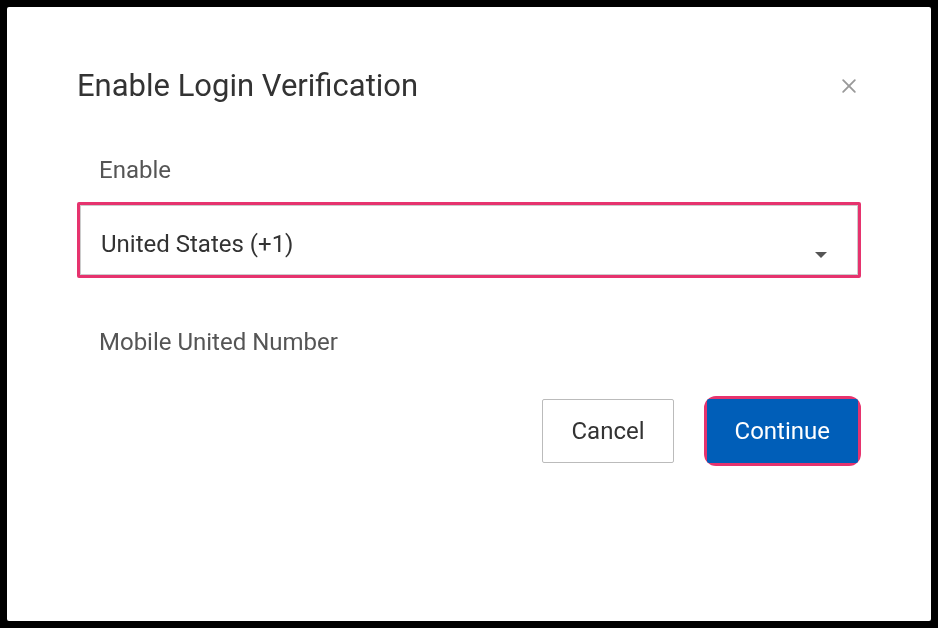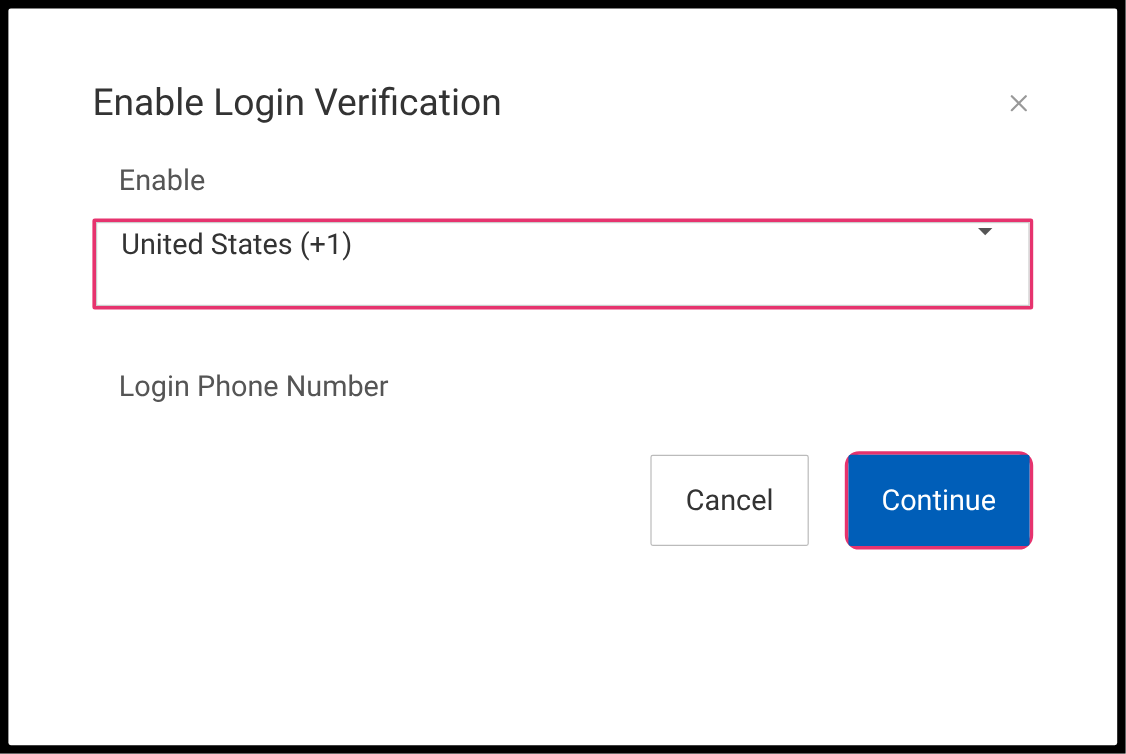--- a/index.html
+++ b/index.html
@@ -23,21 +23,21 @@
       height: 100%;
       border-radius: 2px;
       padding: 60px 70px 50px 70px;
       position: relative;
     }
 
     .dialog-header {
       display: flex;
       justify-content: space-between;
       align-items: center;
-      margin-bottom: 32px;
+      margin-bottom: 52px;
       gap: 12px;
     }
 
     .dialog-title {
       font-size: 31px;
       font-weight: 400;
       color: #333;
     }
 
     .close-icon {
@@ -77,22 +77,22 @@
       padding: 0;
     }
 
     .select-field {
       position: relative;
       width: 100%;
       height: 70px;
       border: 1px solid #ccc;
       background: #fff;
       display: flex;
-      align-items: flex-start;
-      padding: 4px 20px;
+      align-items: flex-end;
+      padding: 16px 20px;
       cursor: pointer;
     }
 
     .select-value {
       font-size: 24px;
       color: #333;
       flex: 1;
     }
 
     .dropdown-caret {
@@ -135,21 +135,21 @@
 
     .button-row {
       display: flex;
       justify-content: flex-end;
       gap: 30px;
       align-items: center;
       padding-right: 0;
     }
 
     .btn {
-      height: 76px;
+      height: 64px;
       padding: 0 28px;
       font-size: 24px;
       border-radius: 2px;
       cursor: pointer;
       border: none;
       font-family: inherit;
       display: flex;
       align-items: center;
       justify-content: center;
     }
@@ -190,21 +190,21 @@
     <label class="form-label">Enable</label>
     <div class="highlight-wrapper">
       <div class="select-field">
         <span class="select-value">United States (+1)</span>
         <span class="dropdown-caret"></span>
       </div>
     </div>
   </div>
 
   <div class="form-group phone-group">
-    <label class="form-label">Login Phone Number</label>
+    <label class="form-label">Mobile United Number</label>
   </div>
 
   <div class="button-row">
     <button class="btn btn-secondary">Cancel</button>
     <div class="primary-highlight">
       <button class="btn btn-primary">Continue</button>
     </div>
   </div>
 
 </div>

